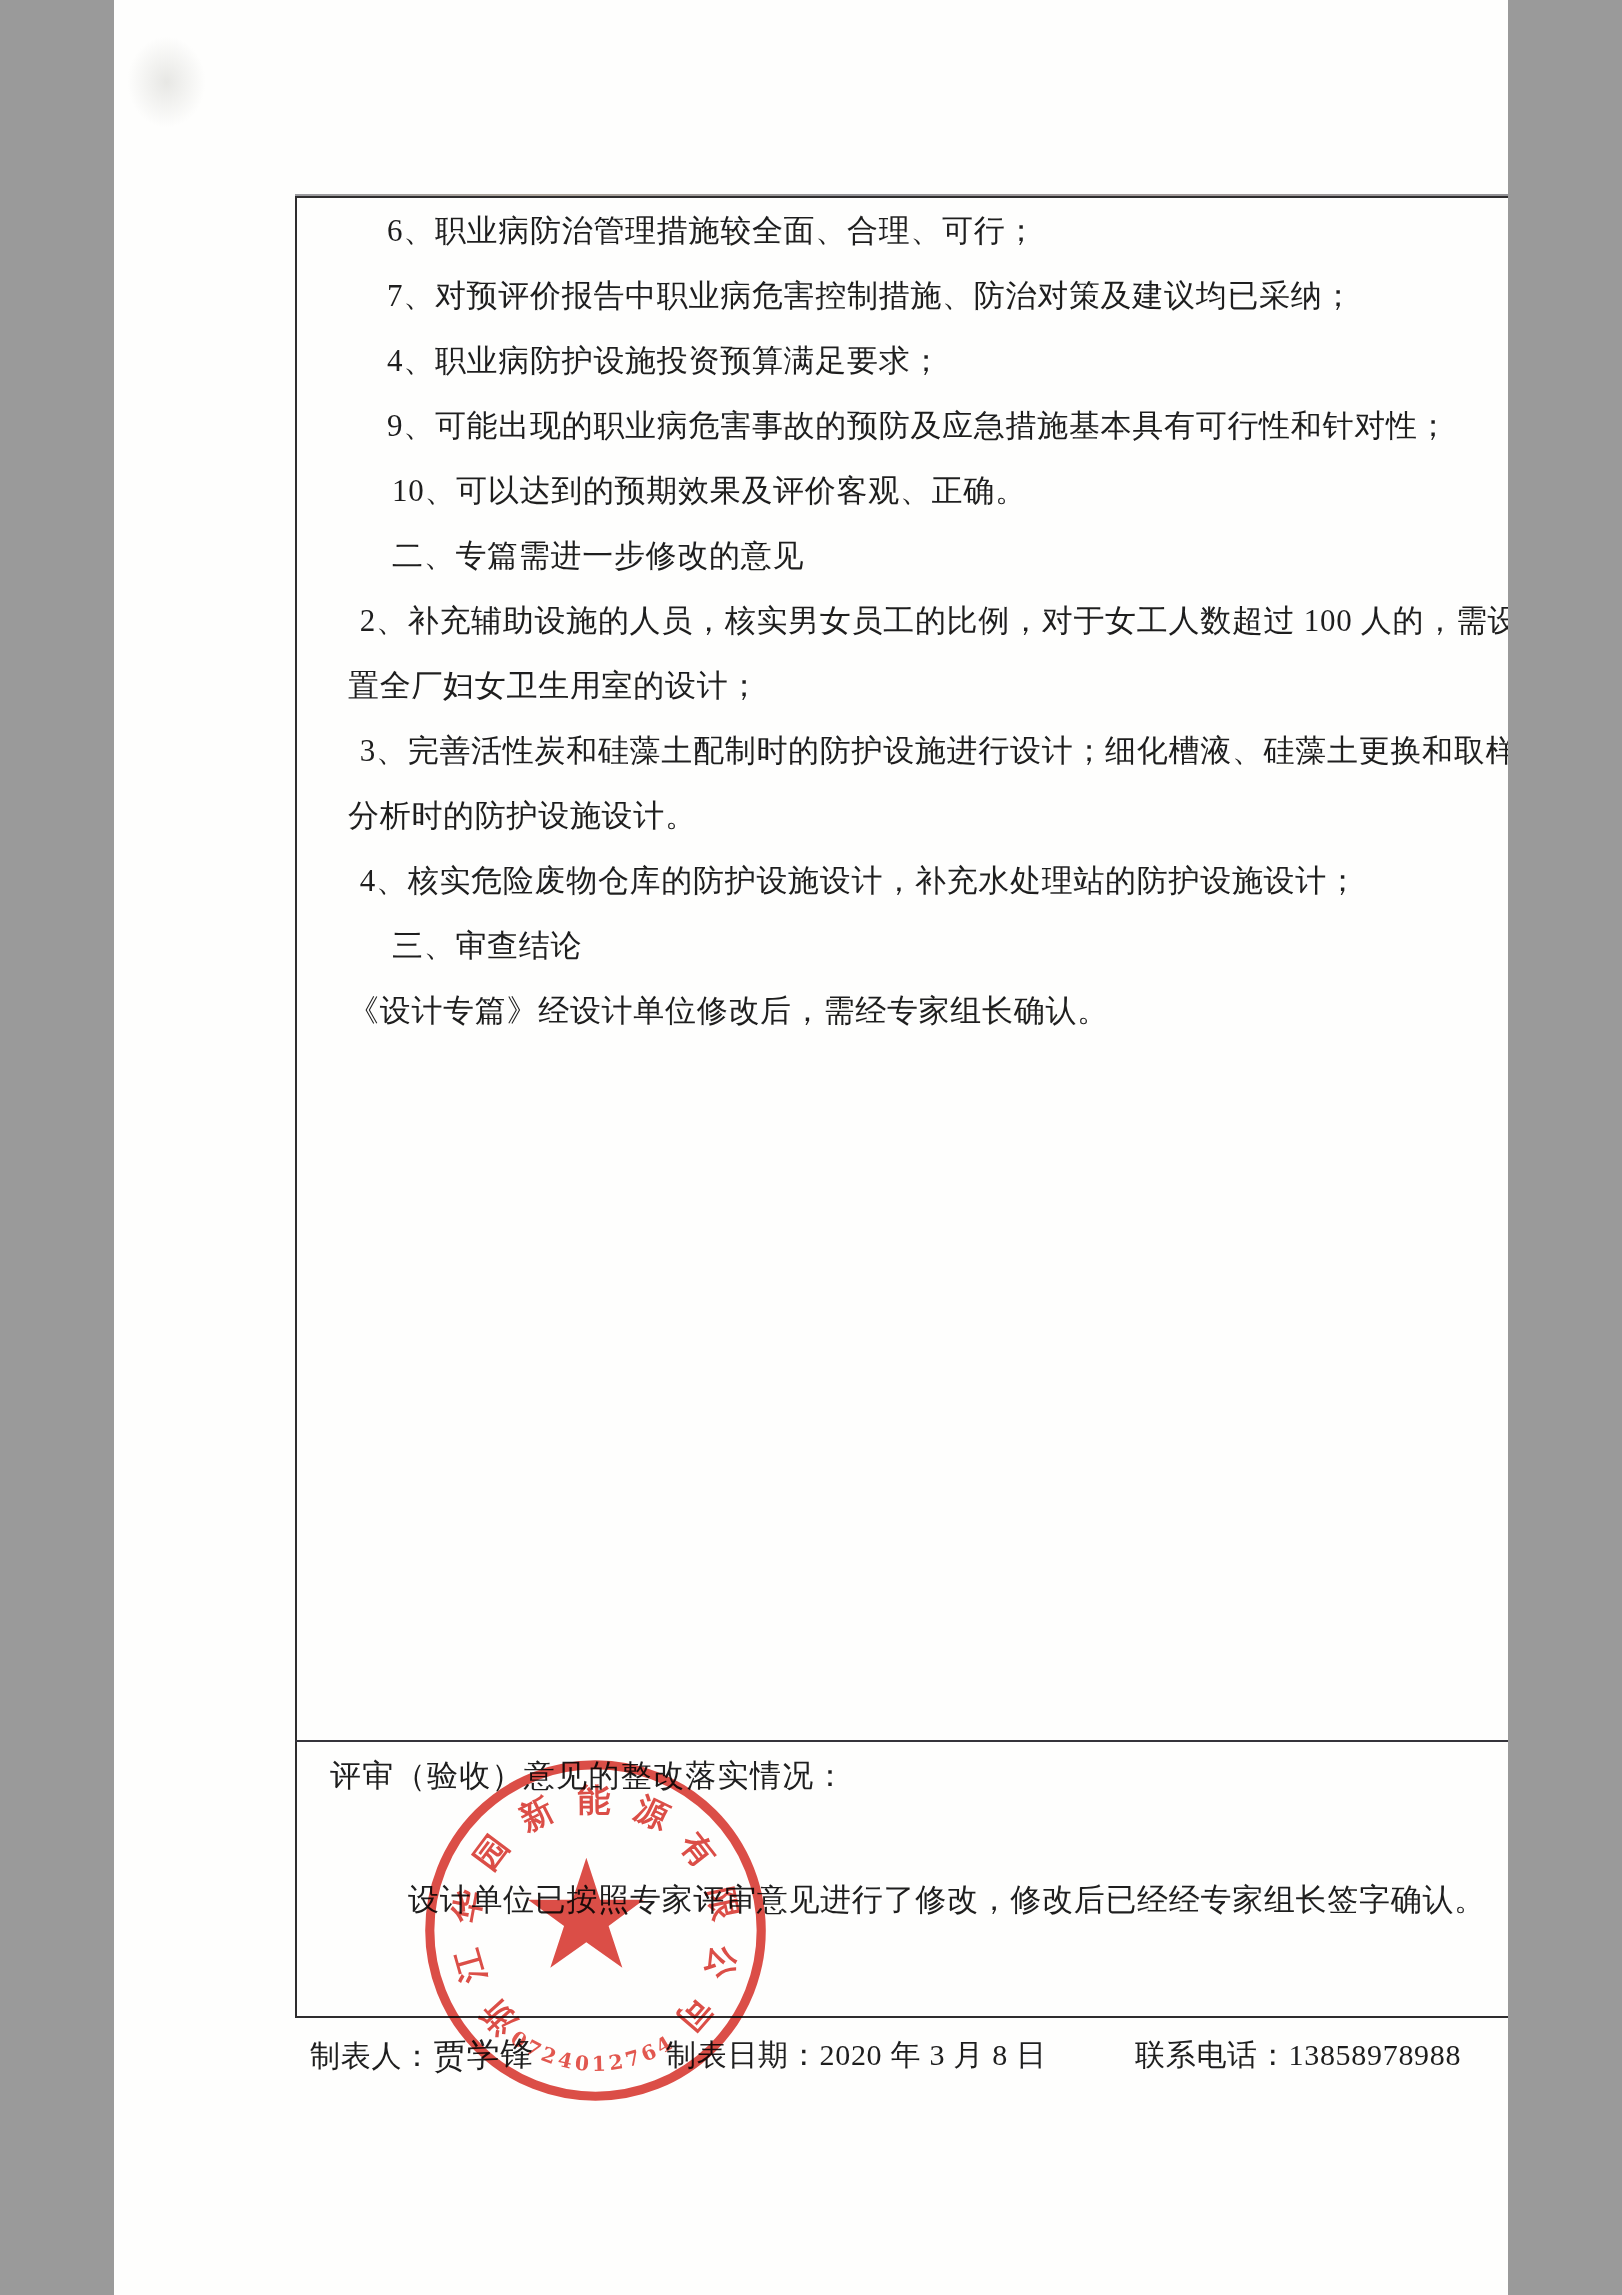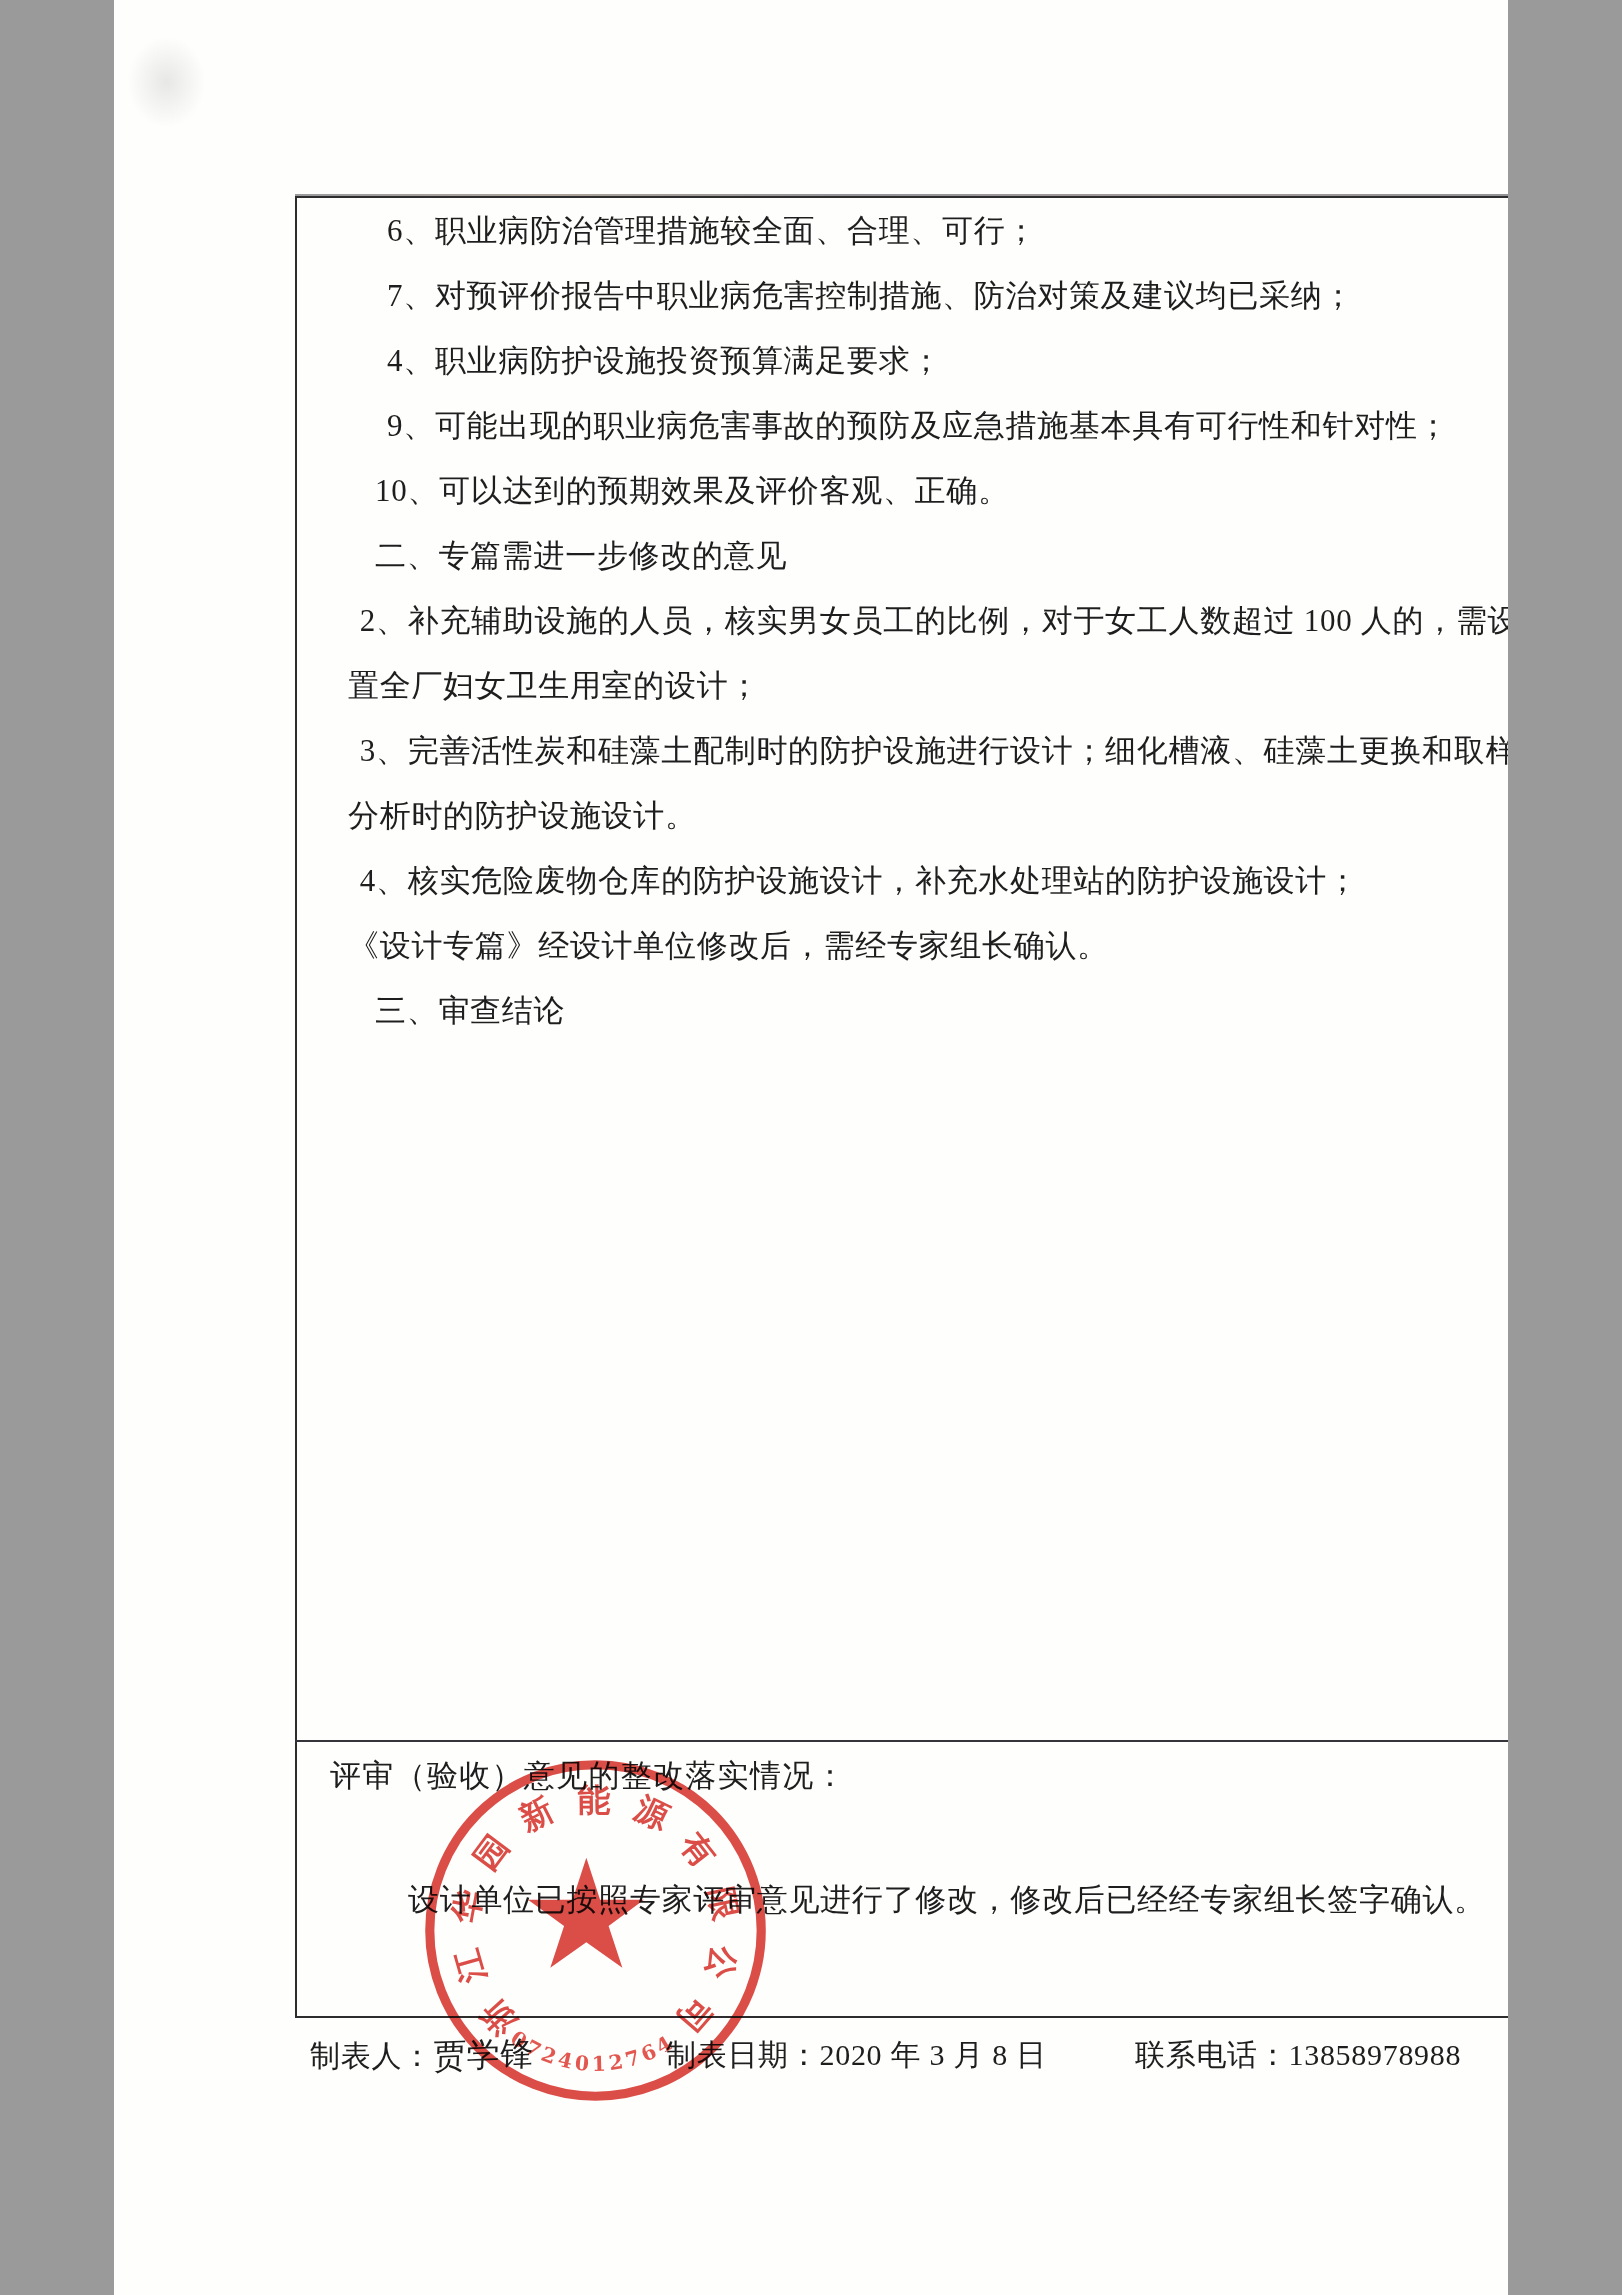--- a/index.html
+++ b/index.html
@@ -21,21 +21,21 @@
   
   .opinions{
     position:absolute; left:234px; top:198px; width:1152px;
   }
   .line{
     height:65px; line-height:65px; font-size:31px; letter-spacing:0.7px;
     white-space:nowrap; font-weight:500;
   }
   .i0{margin-left:0;}
   .i1{margin-left:11.8px;}
-  .i2{margin-left:27px;}
+  .i2{margin-left:44px;}
   .i3{margin-left:39px;}
   
   .cell2-title{
     position:absolute; left:216px; top:1755px; font-size:31px; letter-spacing:1.3px;
     white-space:nowrap; font-weight:500;
   }
   .cell2-body{
     position:absolute; left:294px; top:1879px; font-size:31px; letter-spacing:0.7px;
     white-space:nowrap; font-weight:500;
   }
@@ -82,22 +82,22 @@
     <div class="line i3">7、对预评价报告中职业病危害控制措施、防治对策及建议均已采纳；</div>
     <div class="line i3">4、职业病防护设施投资预算满足要求；</div>
     <div class="line i3">9、可能出现的职业病危害事故的预防及应急措施基本具有可行性和针对性；</div>
     <div class="line i2">10、可以达到的预期效果及评价客观、正确。</div>
     <div class="line i2">二、专篇需进一步修改的意见</div>
     <div class="line i1">2、补充辅助设施的人员，核实男女员工的比例，对于女工人数超过 100 人的，需设</div>
     <div class="line i0">置全厂妇女卫生用室的设计；</div>
     <div class="line i1">3、完善活性炭和硅藻土配制时的防护设施进行设计；细化槽液、硅藻土更换和取样</div>
     <div class="line i0">分析时的防护设施设计。</div>
     <div class="line i1">4、核实危险废物仓库的防护设施设计，补充水处理站的防护设施设计；</div>
+    <div class="line i2">三、审查结论</div>
     <div class="line i0">《设计专篇》经设计单位修改后，需经专家组长确认。</div>
-    <div class="line i2">三、审查结论</div>
   </div>
 
   <div class="cell2-title">评审（验收）意见的整改落实情况：</div>
   <div class="cell2-body">设计单位已按照专家评审意见进行了修改，修改后已经经专家组长签字确认。</div>
 
   <div class="footer-item f-preparer">
     <span>制表人：</span><span class="handwriting">贾学锋</span>
   </div>
   <div class="footer-item f-date">
     <span>制表日期：</span><span>2020 年 3 月 8 日</span>

